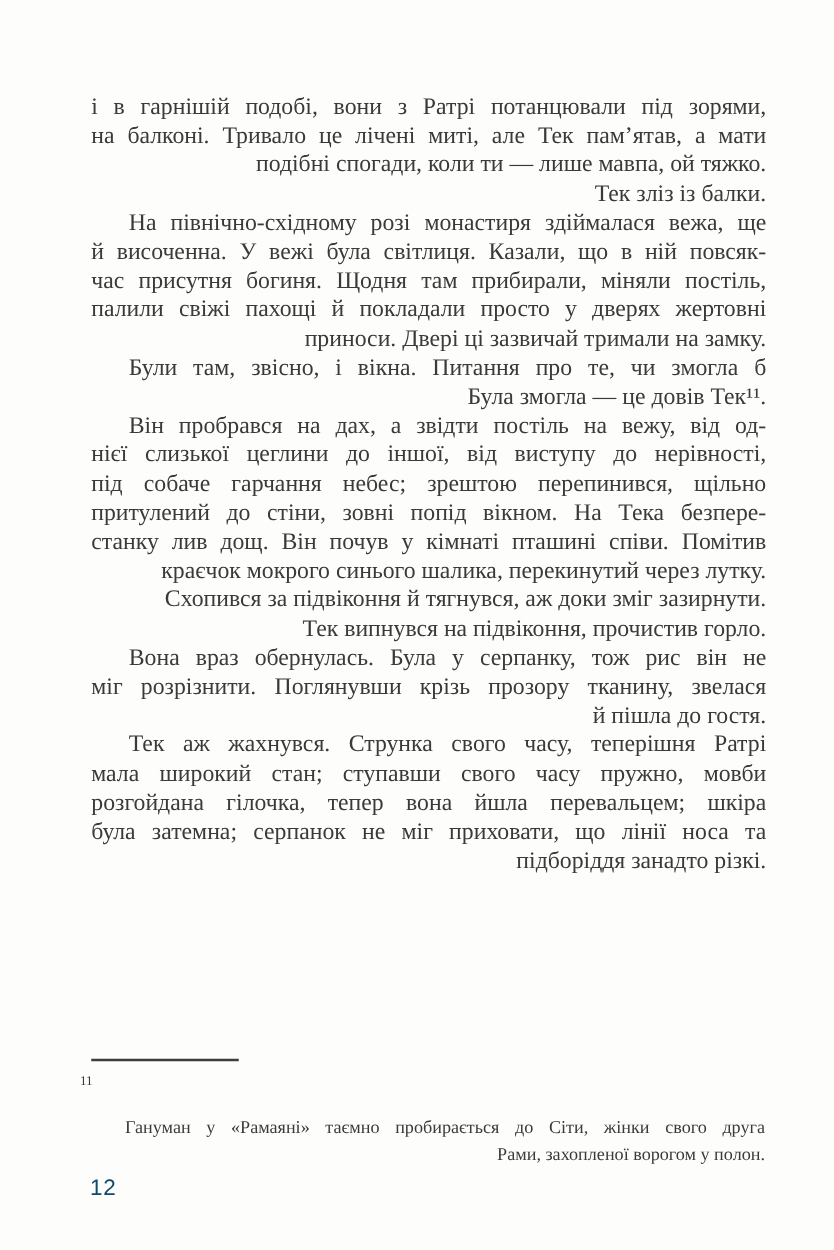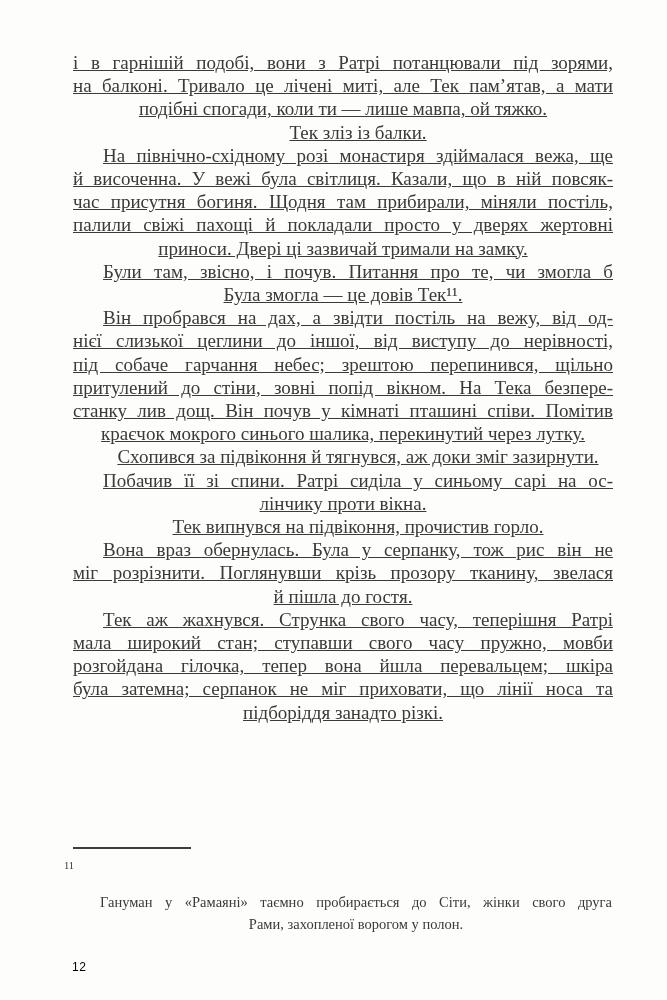--- a/index.html
+++ b/index.html
@@ -11,29 +11,28 @@
     position: relative;
     width: 667px;
     height: 1000px;
     background: #fdfdfb;
     overflow: hidden;
     font-family: "Liberation Serif", "DejaVu Serif", serif;
     color: #3a3a3a;
   }
   .body-text {
     position: absolute;
-    top: 51px;
+    top: 74px;
     left: 73px;
     width: 540px;
     font-size: 19px;
     line-height: 23.2px;
-    text-decoration: underline;
   }
   .line {
-    text-align: center;
+    text-align: right;
     white-space: normal;
   }
   .line.just {
     text-align: justify;
     text-align-last: justify;
   }
   .line.first-indent {
     text-indent: 30px;
   }
   .footnote-rule {
@@ -57,25 +56,25 @@
     left: -9px;
     top: 0px;
     font-size: 10.5px;
   }
   .fn-text {
     margin-left: 27px;
     margin-top: 36px;
   }
   .page-number {
     position: absolute;
-    top: 960px;
+    top: 940px;
     left: 72px;
     font-family: "Liberation Sans", sans-serif;
-    font-size: 12px;
-    color: #000000;
+    font-size: 18px;
+    color: #0c4a6e;
     letter-spacing: 0.5px;
   }
 </style>
 </head>
 <body>
 
 <div class="page">
 
   <div class="body-text">
       <div>
@@ -87,37 +86,33 @@
         <div class="line first-indent">Тек зліз із балки.</div>
       </div>
       <div>
         <div class="line just first-indent">На північно-східному розі монастиря здіймалася вежа, ще</div>
         <div class="line just">й височенна. У вежі була світлиця. Казали, що в ній повсяк-</div>
         <div class="line just">час присутня богиня. Щодня там прибирали, міняли постіль,</div>
         <div class="line just">палили свіжі пахощі й покладали просто у дверях жертовні</div>
         <div class="line">приноси. Двері ці зазвичай тримали на замку.</div>
       </div>
       <div>
-        <div class="line just first-indent">Були там, звісно, і почув. Питання про те, чи змогла б</div>
+        <div class="line just first-indent">Були там, звісно, і вікна. Питання про те, чи змогла б</div>
         <div class="line">Була змогла — це довів Тек¹¹.</div>
       </div>
       <div>
         <div class="line just first-indent">Він пробрався на дах, а звідти постіль на вежу, від од-</div>
         <div class="line just">нієї слизької цеглини до іншої, від виступу до нерівності,</div>
         <div class="line just">під собаче гарчання небес; зрештою перепинився, щільно</div>
         <div class="line just">притулений до стіни, зовні попід вікном. На Тека безпере-</div>
         <div class="line just">станку лив дощ. Він почув у кімнаті пташині співи. Помітив</div>
         <div class="line">краєчок мокрого синього шалика, перекинутий через лутку.</div>
       </div>
       <div>
         <div class="line first-indent">Схопився за підвіконня й тягнувся, аж доки зміг зазирнути.</div>
-      </div>
-      <div>
-        <div class="line just first-indent">Побачив її зі спини. Ратрі сиділа у синьому сарі на ос-</div>
-        <div class="line">лінчику проти вікна.</div>
       </div>
       <div>
         <div class="line first-indent">Тек випнувся на підвіконня, прочистив горло.</div>
       </div>
       <div>
         <div class="line just first-indent">Вона враз обернулась. Була у серпанку, тож рис він не</div>
         <div class="line just">міг розрізнити. Поглянувши крізь прозору тканину, звелася</div>
         <div class="line">й пішла до гостя.</div>
       </div>
       <div>

